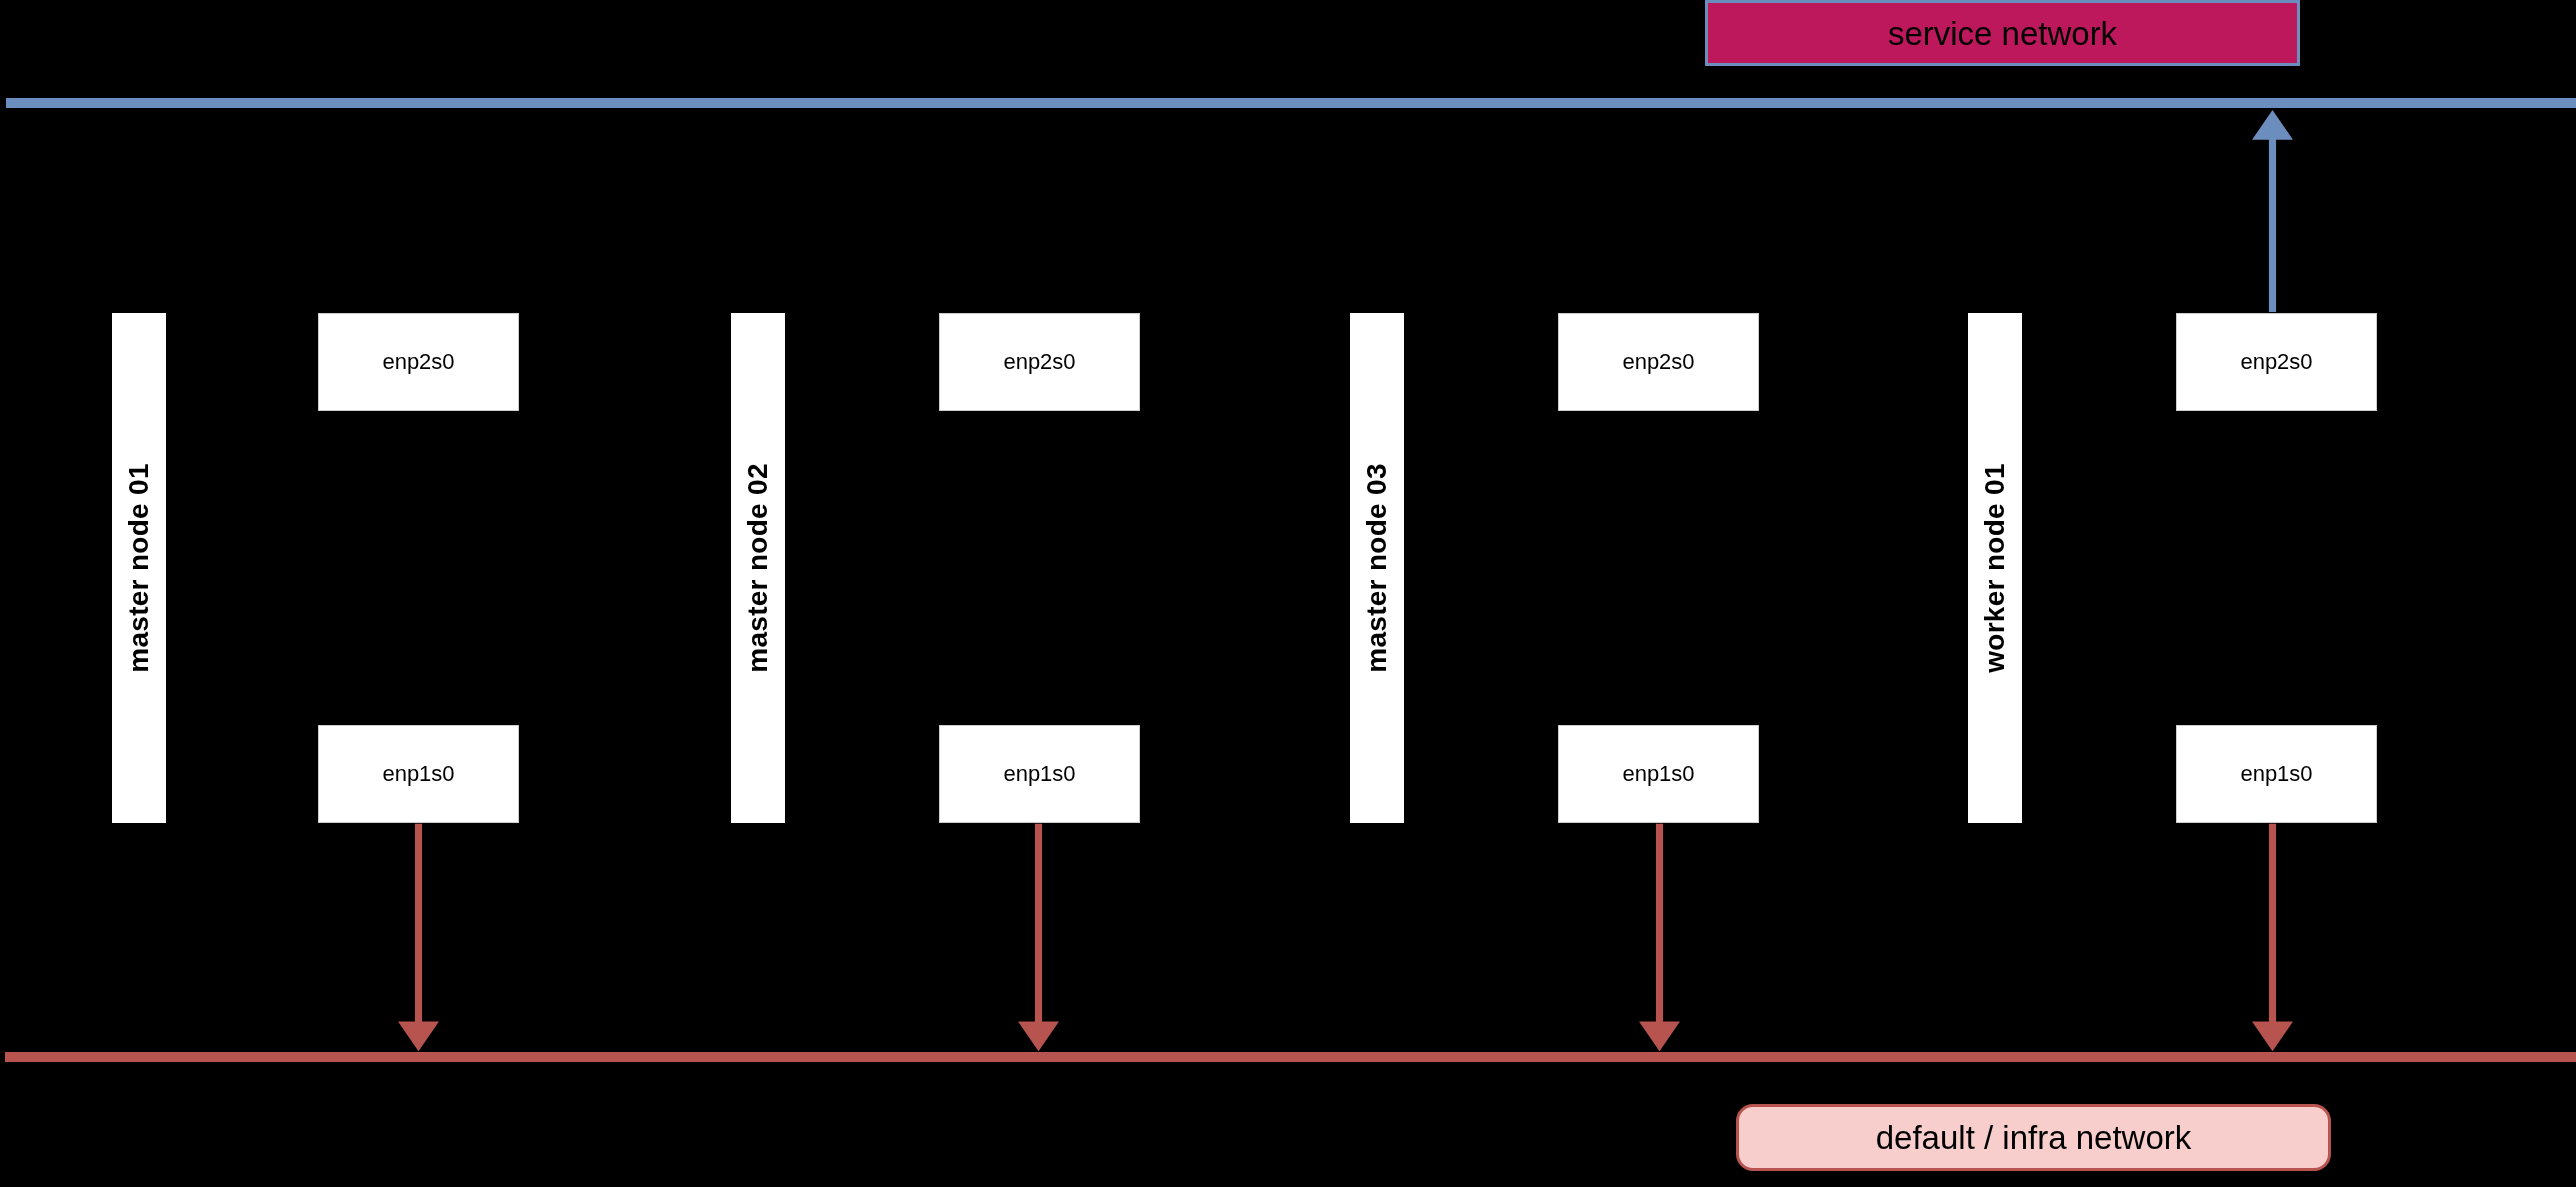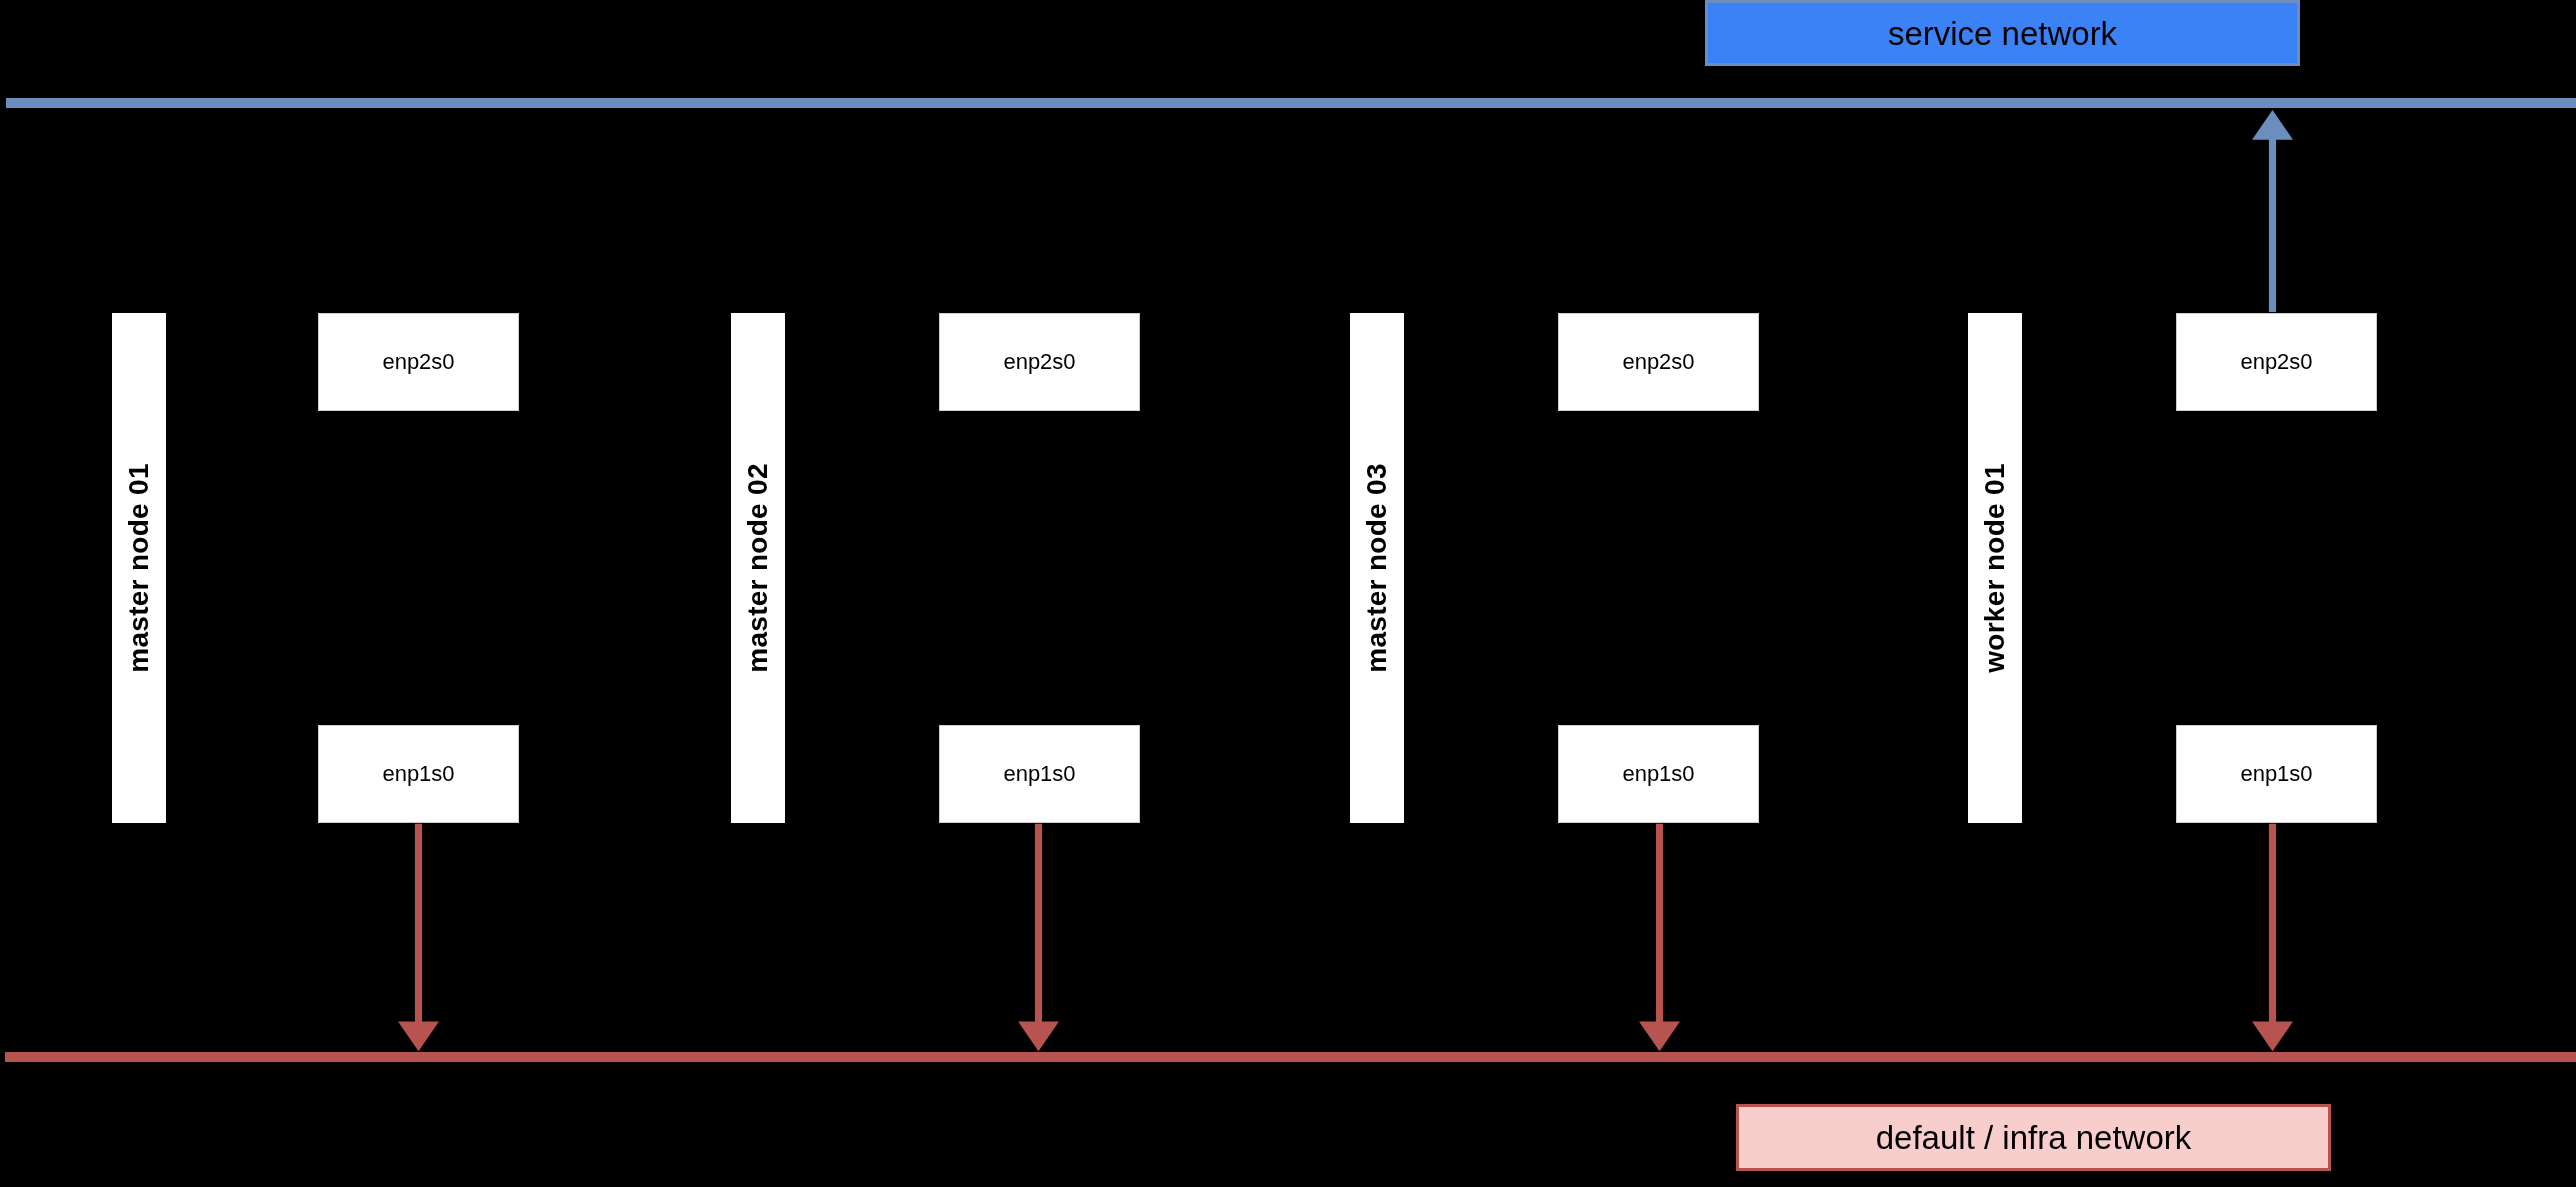--- a/index.html
+++ b/index.html
@@ -89,23 +89,23 @@
   .connector {
     position: absolute;
   }
   .connector svg { display: block; overflow: visible; }
 </style>
 </head>
 <body>
 
 <div id="canvas">
     <div class="bus bus-service" style="left: 6.2px; top: 98px; width: 3197px; height: 10.3px; background: rgb(108, 142, 191);"></div>
-    <div class="net-chip service" style="left: 1705px; top: 0px; width: 595px; height: 66px; background: #3b82f6; border-color: rgb(108, 142, 191);">service network</div>
+    <div class="net-chip service" style="left: 1705px; top: 0px; width: 595px; height: 66px; background: #be185d; border-color: rgb(108, 142, 191);">service network</div>
     <div class="bus bus-infra" style="left: 5.2px; top: 1052px; width: 3102px; height: 10.3px; background: rgb(184, 84, 80);"></div>
-    <div class="net-chip infra" style="left: 1736px; top: 1104px; width: 595px; height: 67px; background: rgb(248, 206, 204); border-color: rgb(184, 84, 80);">default / infra network</div>
+    <div class="net-chip infra" style="left: 1736px; top: 1104px; width: 595px; height: 67px; background: rgb(248, 206, 204); border-color: rgb(184, 84, 80); border-radius: 17px;">default / infra network</div>
     <div class="node-bar" style="left: 112px; top: 313px; width: 54px; height: 510px;">
       <span class="node-bar-label">master node 01</span>
     </div>
     <div class="nic-box" style="left: 318px; top: 313px; width: 201px; height: 98px;">enp2s0</div>
     <div class="nic-box" style="left: 318px; top: 725px; width: 201px; height: 98px;">enp1s0</div>
     <div class="connector" style="left: 396px; top: 823px; width: 45px; height: 229px;">
       <svg width="45" height="229" viewBox="0 0 88 445">
         <path d="M 44 0 L 44 393" stroke="#b85450" stroke-width="14" fill="none"></path>
         <polygon points="44,445 4,387 84,387" fill="#b85450"></polygon>
       </svg>

